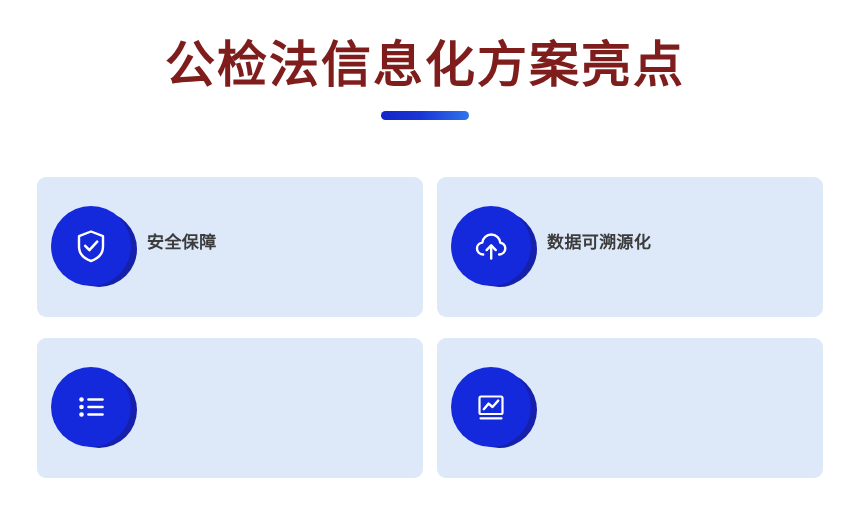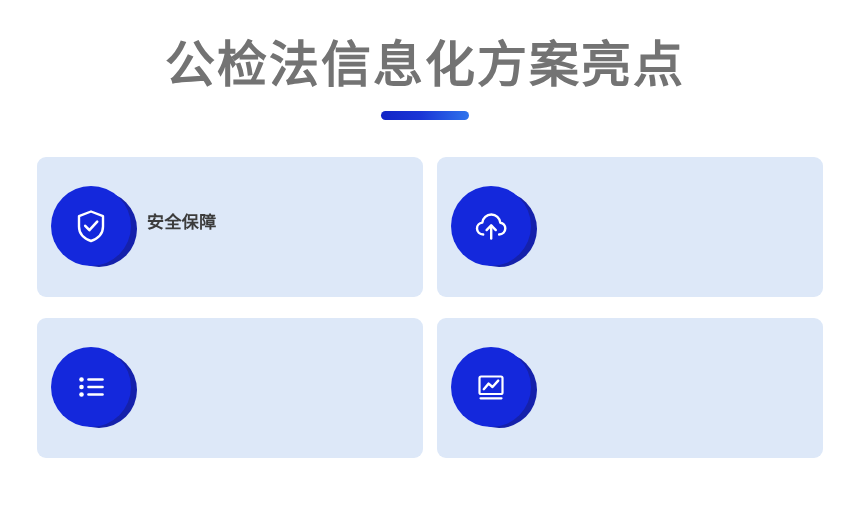--- a/index.html
+++ b/index.html
@@ -23,38 +23,38 @@
 
   
   .header {
     padding-top: 34px;
     text-align: center;
   }
   .page-title {
     font-size: 50px;
     line-height: 62px;
     font-weight: bold;
-    color: #737373;
+    color: #7f1d1d;
     letter-spacing: 2px;
     margin: 0;
     font-family: "Liberation Sans", "DejaVu Sans", sans-serif;
   }
   .title-underline {
     width: 88px;
     height: 9px;
     margin: 15px auto 0 auto;
     border-radius: 5px;
     background: linear-gradient(90deg, #1325c6 0%, #1a35d6 45%, #2f74ec 100%);
   }
 
   
   .cards {
     position: absolute;
     left: 37px;
-    top: 157px;
+    top: 177px;
     width: 786px;
     display: grid;
     grid-template-columns: 386px 386px;
     grid-template-rows: 140px 140px;
     column-gap: 14px;
     row-gap: 21px;
   }
 
   .card {
     position: relative;
@@ -157,20 +157,21 @@
           <span>
             <svg width="42" height="42" viewBox="0 0 42 42" fill="none">
               <path d="M13.2 29.5 C9.6 29.5 7 26.8 7 23.5 C7 20.4 9.3 17.9 12.3 17.6 C12.8 12.9 16.6 9.5 21.3 9.5 C26 9.5 29.8 13 30.3 17.7 C33.2 18.1 35.3 20.5 35.3 23.5 C35.3 26.8 32.7 29.5 29.1 29.5" stroke="#ffffff" stroke-width="2.4" stroke-linecap="round" stroke-linejoin="round" fill="none"></path>
               <path d="M21.2 33.5 V20.6" stroke="#ffffff" stroke-width="2.4" stroke-linecap="round"></path>
               <path d="M16.6 25.1 L21.2 20.4 L25.8 25.1" stroke="#ffffff" stroke-width="2.4" stroke-linecap="round" stroke-linejoin="round" fill="none"></path>
             </svg>
           </span>
         </div>
       </div>
       <div class="card-text">
+        <div class="card-heading">数据可溯源化</div>
       </div>
     </div>
 
     <div class="card">
       <div class="badge">
         <div class="badge-shadow"></div>
         <div class="badge-front">
           <span>
             <svg width="40" height="40" viewBox="0 0 40 40" fill="none">
               <circle cx="10.5" cy="12.5" r="2.3" fill="#ffffff"></circle>

